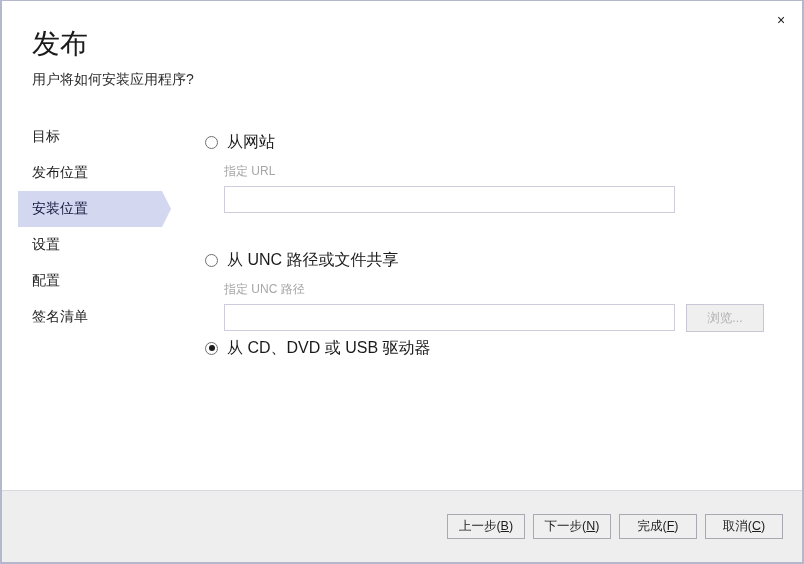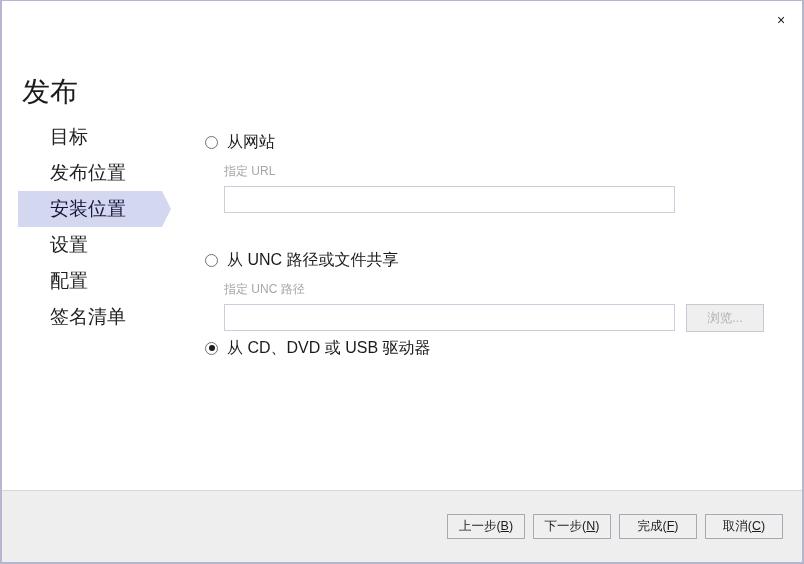--- a/index.html
+++ b/index.html
@@ -41,24 +41,23 @@
     user-select: none;
     background: transparent;
     border: none;
     padding: 0;
     font-family: "Liberation Sans", sans-serif;
   }
 
   
   #header {
     position: absolute;
-    left: 20px;
+    left: 30px;
     top: 26px;
     width: 700px;
-    margin-top: 48px;
   }
   #page-title {
     font-size: 28px;
     line-height: 34px;
     font-weight: normal;
     color: #1b1b1b;
     margin: 0;
   }
   #page-subtitle {
     font-size: 14px;
@@ -72,23 +71,23 @@
     position: absolute;
     left: 0px;
     top: 118px;
     width: 175px;
   }
   .nav-item {
     position: relative;
     height: 36px;
     display: flex;
     align-items: center;
-    padding-left: 48px;
-    box-sizing: border-box;
-    font-size: 19px;
+    padding-left: 30px;
+    box-sizing: border-box;
+    font-size: 14px;
     color: #1f1f1f;
     cursor: pointer;
     user-select: none;
     white-space: nowrap;
   }
   .nav-item .nav-label { position: relative; z-index: 2; }
   .nav-item.selected {
     color: #16163c;
     font-family: Liberation Serif, serif;
   }
@@ -225,20 +224,21 @@
 </style>
 </head>
 <body>
 
 <div id="dialog">
 
   <button id="close-btn">×</button>
 
   <div id="header">
     <h1 id="page-title">发布</h1>
+    <p id="page-subtitle">用户将如何安装应用程序?</p>
   </div>
 
   <div id="sidebar">
     <div class="nav-item">
       <span class="nav-label">目标</span>
     </div>
     <div class="nav-item">
       <span class="nav-label">发布位置</span>
     </div>
     <div class="nav-item selected">

